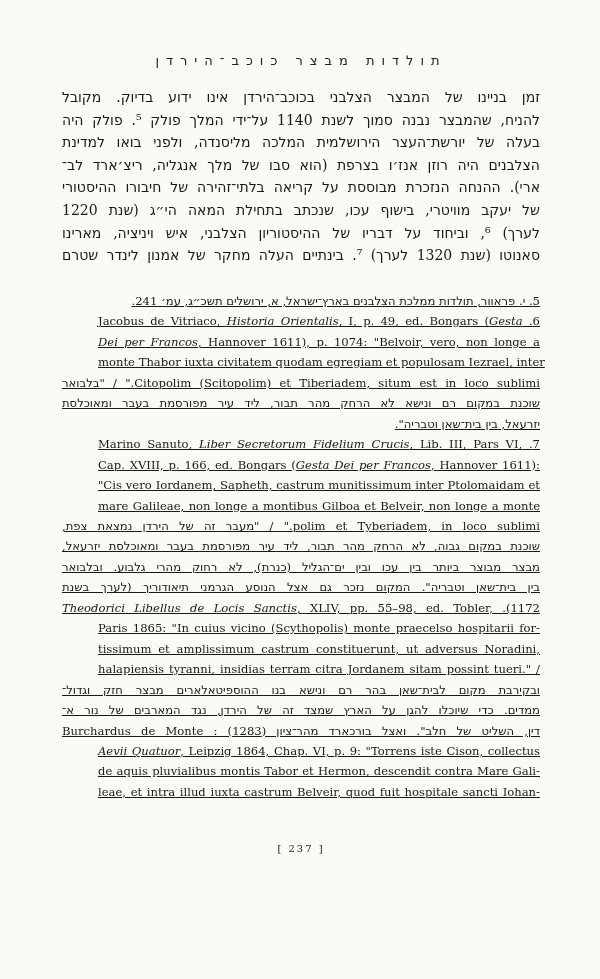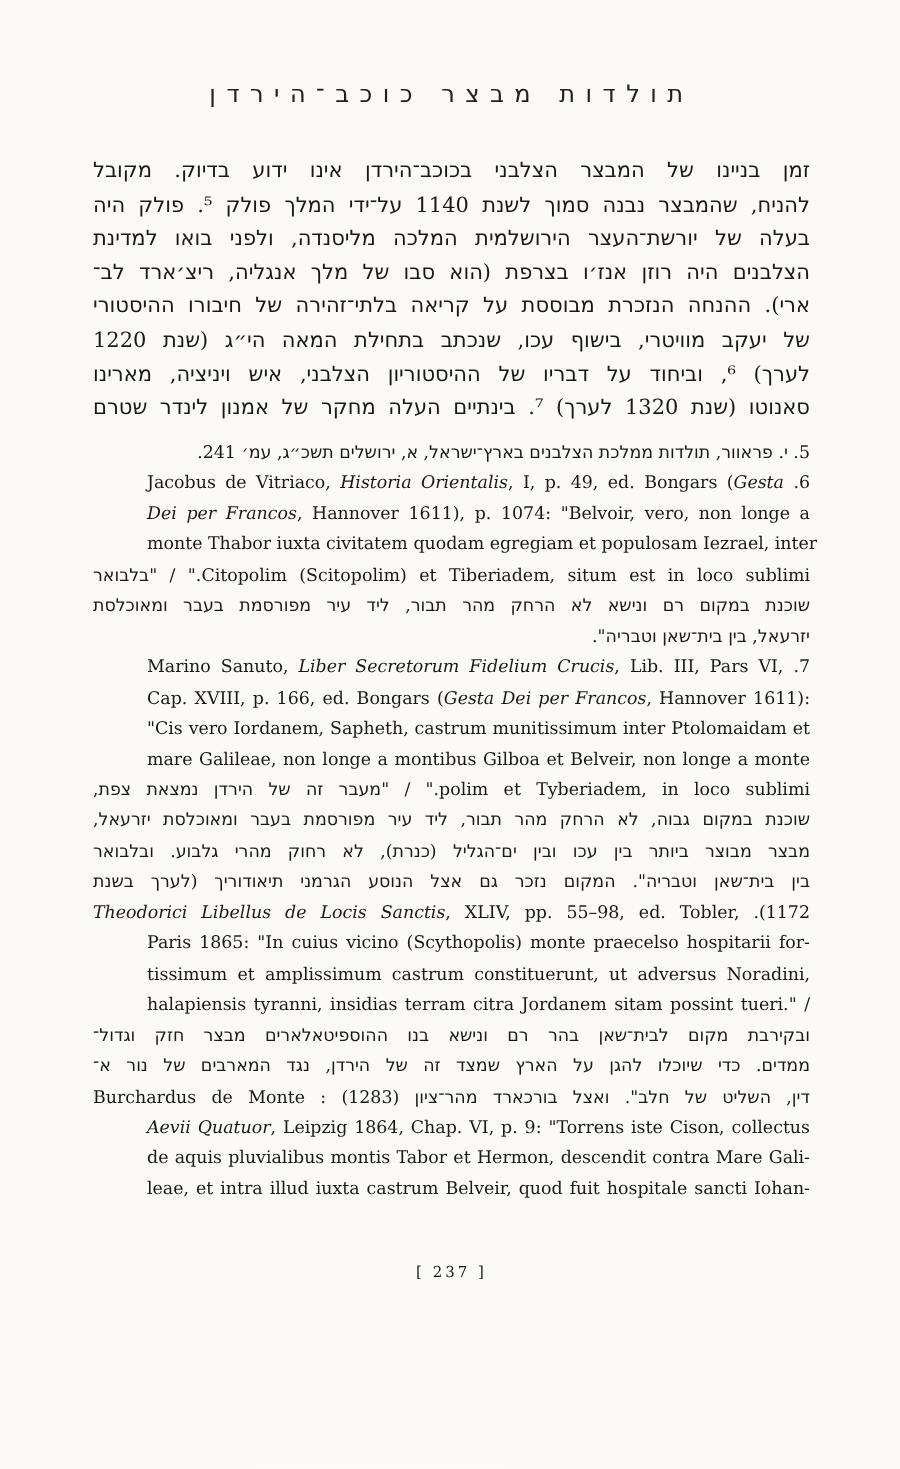--- a/index.html
+++ b/index.html
@@ -8,24 +8,24 @@
     background:#f6f5f1;
     font-family:"DejaVu Serif","DejaVu Sans",serif;
   }
   .page{
     position:relative;width:600px;height:979px;
     background:#fbfaf7;color:#1a1916;overflow:hidden;
   }
   .content{position:absolute;left:62px;width:478px;}
   .running-head{
     top:53px;text-align:center;direction:rtl;
-    font-size:16px;letter-spacing:7px;color:#23211d;
+    font-size:13px;letter-spacing:7px;color:#23211d;
   }
-  .body-block{top:103px;}
-  .fn-block{top:291px;}
+  .body-block{top:86px;}
+  .fn-block{top:291px;text-decoration:underline;}
   .pgnum{
     top:843px;text-align:center;font-size:10px;letter-spacing:2px;
   }
   .ln{
     direction:rtl;
     text-align:justify;
     text-align-last:justify;
     white-space:nowrap;
     font-size:14px;
     line-height:22.6px;

